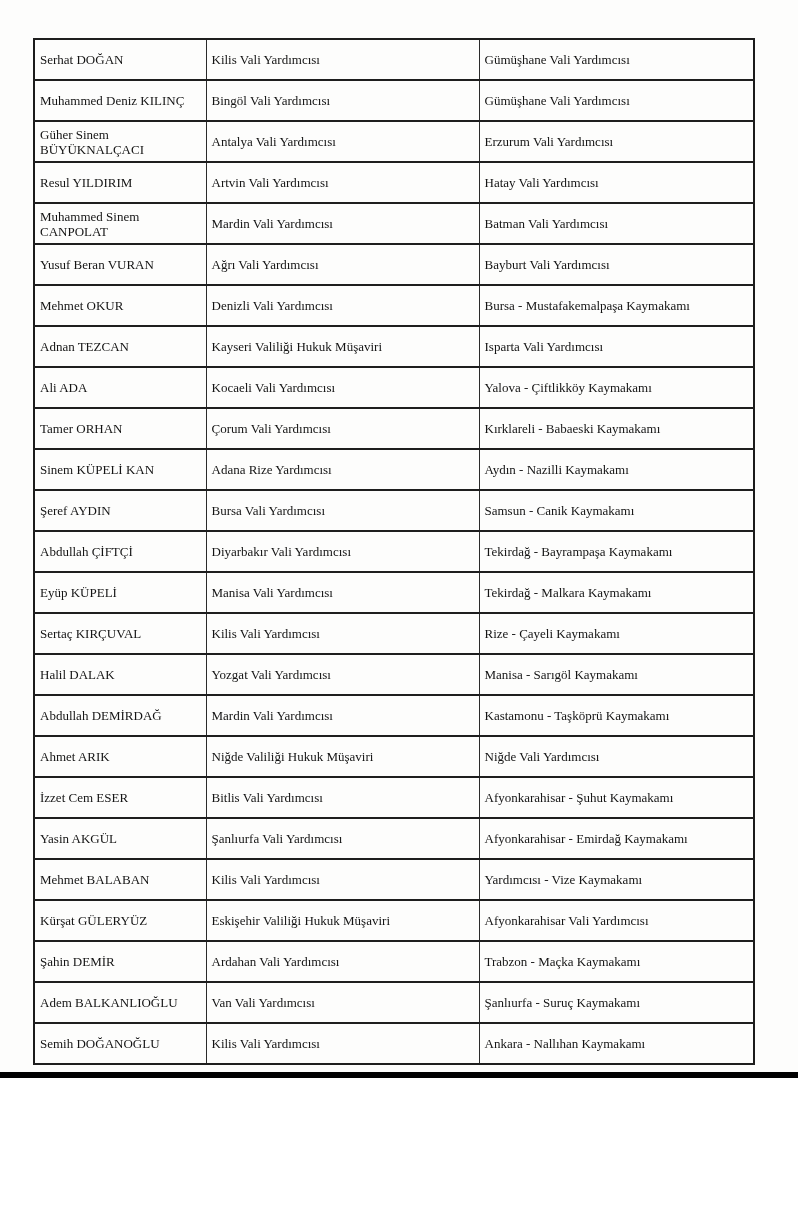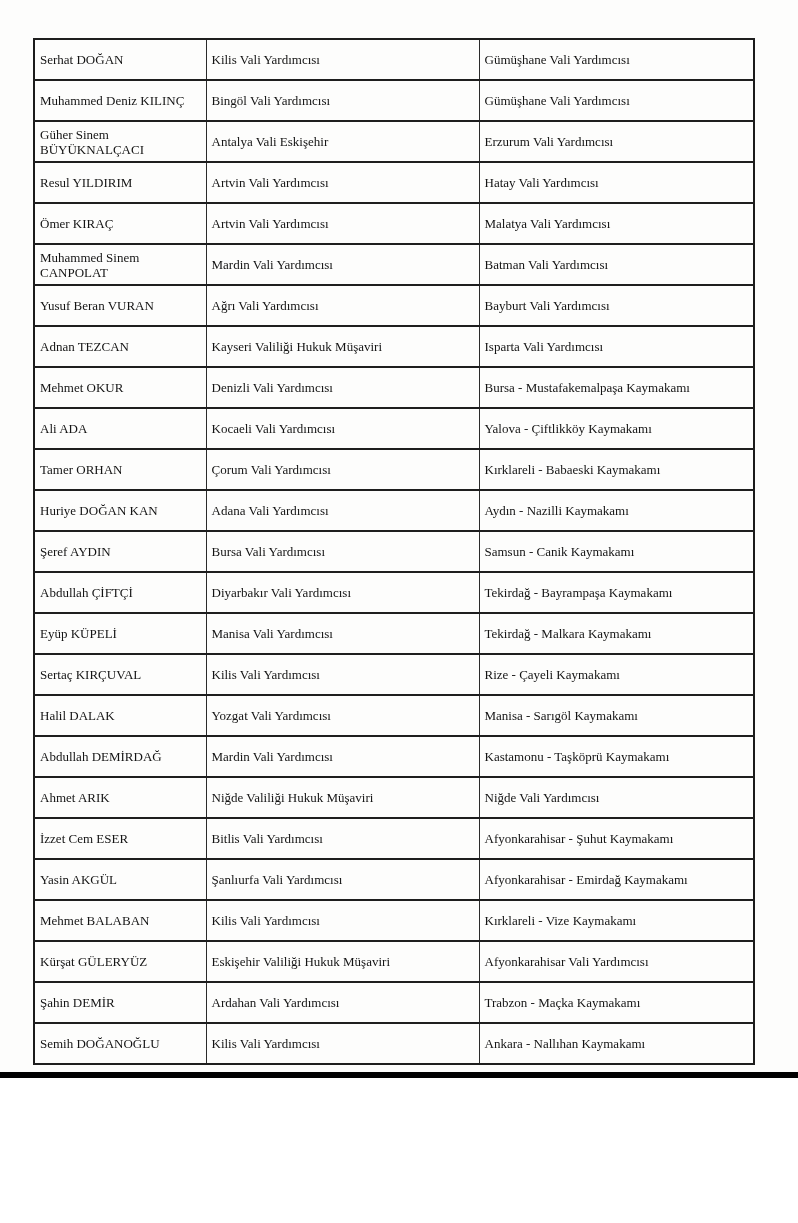--- a/index.html
+++ b/index.html
@@ -65,66 +65,61 @@
           <td>Kilis Vali Yardımcısı</td>
           <td>Gümüşhane Vali Yardımcısı</td>
         </tr>
         <tr>
           <td>Muhammed Deniz KILINÇ</td>
           <td>Bingöl Vali Yardımcısı</td>
           <td>Gümüşhane Vali Yardımcısı</td>
         </tr>
         <tr>
           <td>Güher Sinem BÜYÜKNALÇACI</td>
-          <td>Antalya Vali Eskişehir</td>
+          <td>Antalya Vali Yardımcısı</td>
           <td>Erzurum Vali Yardımcısı</td>
         </tr>
         <tr>
           <td>Resul YILDIRIM</td>
           <td>Artvin Vali Yardımcısı</td>
           <td>Hatay Vali Yardımcısı</td>
-        </tr>
-        <tr>
-          <td>Ömer KIRAÇ</td>
-          <td>Artvin Vali Yardımcısı</td>
-          <td>Malatya Vali Yardımcısı</td>
         </tr>
         <tr>
           <td>Muhammed Sinem CANPOLAT</td>
           <td>Mardin Vali Yardımcısı</td>
           <td>Batman Vali Yardımcısı</td>
         </tr>
         <tr>
           <td>Yusuf Beran VURAN</td>
           <td>Ağrı Vali Yardımcısı</td>
           <td>Bayburt Vali Yardımcısı</td>
         </tr>
         <tr>
+          <td>Mehmet OKUR</td>
+          <td>Denizli Vali Yardımcısı</td>
+          <td>Bursa - Mustafakemalpaşa Kaymakamı</td>
+        </tr>
+        <tr>
           <td>Adnan TEZCAN</td>
           <td>Kayseri Valiliği Hukuk Müşaviri</td>
           <td>Isparta Vali Yardımcısı</td>
-        </tr>
-        <tr>
-          <td>Mehmet OKUR</td>
-          <td>Denizli Vali Yardımcısı</td>
-          <td>Bursa - Mustafakemalpaşa Kaymakamı</td>
         </tr>
         <tr>
           <td>Ali ADA</td>
           <td>Kocaeli Vali Yardımcısı</td>
           <td>Yalova - Çiftlikköy Kaymakamı</td>
         </tr>
         <tr>
           <td>Tamer ORHAN</td>
           <td>Çorum Vali Yardımcısı</td>
           <td>Kırklareli - Babaeski Kaymakamı</td>
         </tr>
         <tr>
-          <td>Huriye DOĞAN KAN</td>
-          <td>Adana Vali Yardımcısı</td>
+          <td>Sinem KÜPELİ KAN</td>
+          <td>Adana Rize Yardımcısı</td>
           <td>Aydın - Nazilli Kaymakamı</td>
         </tr>
         <tr>
           <td>Şeref AYDIN</td>
           <td>Bursa Vali Yardımcısı</td>
           <td>Samsun - Canik Kaymakamı</td>
         </tr>
         <tr>
           <td>Abdullah ÇİFTÇİ</td>
           <td>Diyarbakır Vali Yardımcısı</td>
@@ -161,33 +156,38 @@
           <td>Afyonkarahisar - Şuhut Kaymakamı</td>
         </tr>
         <tr>
           <td>Yasin AKGÜL</td>
           <td>Şanlıurfa Vali Yardımcısı</td>
           <td>Afyonkarahisar - Emirdağ Kaymakamı</td>
         </tr>
         <tr>
           <td>Mehmet BALABAN</td>
           <td>Kilis Vali Yardımcısı</td>
-          <td>Kırklareli - Vize Kaymakamı</td>
+          <td>Yardımcısı - Vize Kaymakamı</td>
         </tr>
         <tr>
           <td>Kürşat GÜLERYÜZ</td>
           <td>Eskişehir Valiliği Hukuk Müşaviri</td>
           <td>Afyonkarahisar Vali Yardımcısı</td>
         </tr>
         <tr>
           <td>Şahin DEMİR</td>
           <td>Ardahan Vali Yardımcısı</td>
           <td>Trabzon - Maçka Kaymakamı</td>
         </tr>
         <tr>
+          <td>Adem BALKANLIOĞLU</td>
+          <td>Van Vali Yardımcısı</td>
+          <td>Şanlıurfa - Suruç Kaymakamı</td>
+        </tr>
+        <tr>
           <td>Semih DOĞANOĞLU</td>
           <td>Kilis Vali Yardımcısı</td>
           <td>Ankara - Nallıhan Kaymakamı</td>
         </tr>
       </tbody>
   </table>
   <div class="bottom-scan-bar"></div>
 </div>
 
 </body></html>

